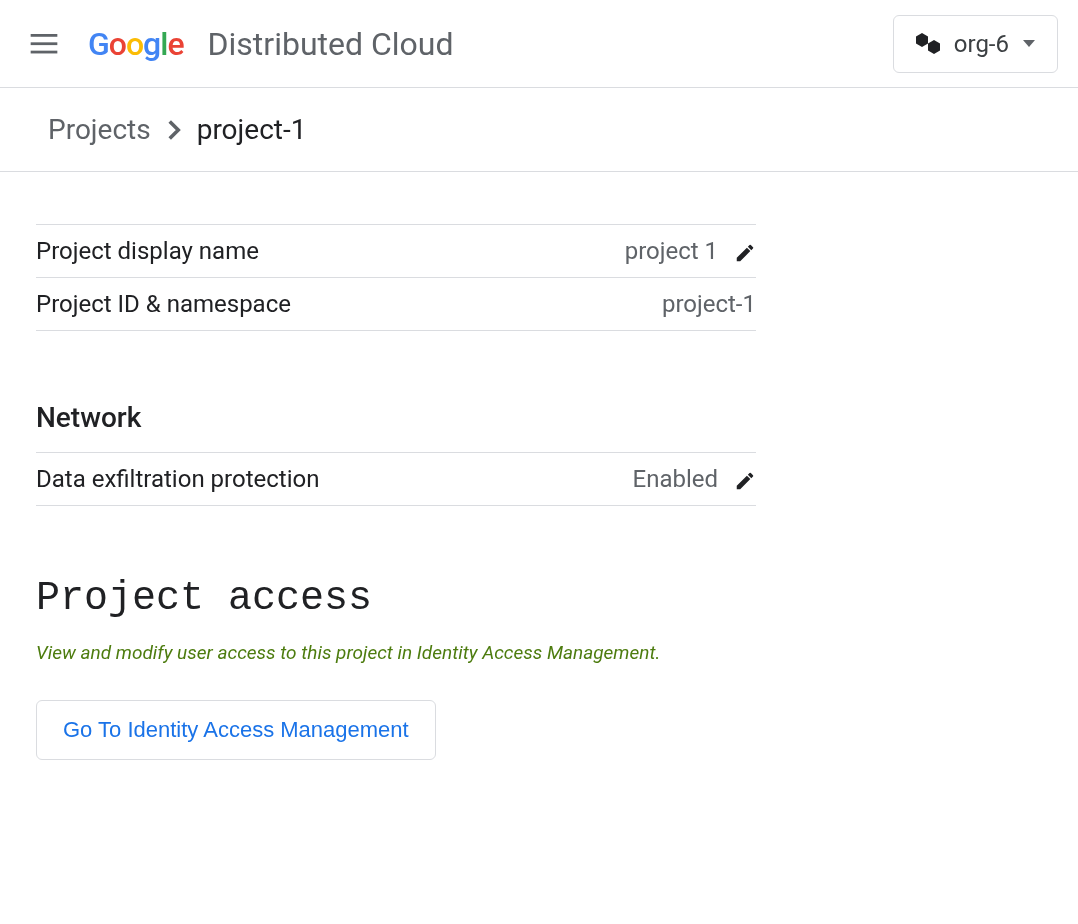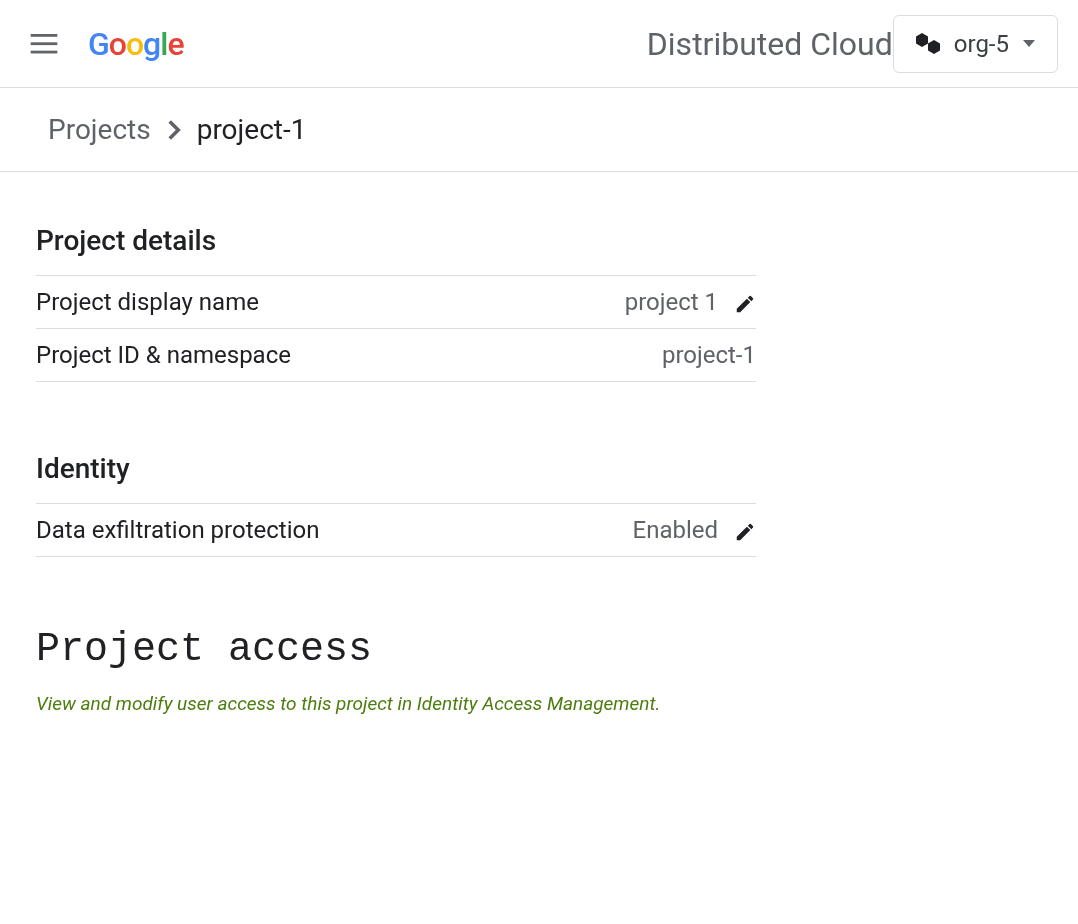--- a/index.html
+++ b/index.html
@@ -21,21 +21,20 @@
     margin-right: 20px;
     cursor: pointer;
     display: flex;
     align-items: center;
     justify-content: center;
   }
   .logo-area {
     display: flex;
     align-items: center;
     flex: 1;
-    justify-content: space-between;
   }
   .google-logo {
     font-size: 32px;
     font-weight: 500;
     letter-spacing: -1px;
   }
   .g-blue { color: #4285F4; }
   .g-red { color: #EA4335; }
   .g-yellow { color: #FBBC05; }
   .g-green { color: #34A853; }
@@ -162,69 +161,69 @@
   </div>
   <div class="logo-area">
     <span class="google-logo"><span class="g-blue">G</span><span class="g-red">o</span><span class="g-yellow">o</span><span class="g-blue">g</span><span class="g-green">l</span><span class="g-red">e</span></span>
     <span class="product-name">Distributed Cloud</span>
   </div>
   <div class="org-selector">
     <svg width="24" height="22" viewBox="0 0 24 22">
       <polygon points="6,0 12,3.5 12,10.5 6,14 0,10.5 0,3.5" fill="#202124"></polygon>
       <polygon points="18,7 24,10.5 24,17.5 18,21 12,17.5 12,10.5" fill="#202124"></polygon>
     </svg>
-    <span class="org-name">org-5</span>
+    <span class="org-name">org-6</span>
     <span class="dropdown-arrow"></span>
   </div>
 </div>
 
 <div class="breadcrumb-bar">
   <span class="breadcrumb-link">Projects</span>
   <svg class="chevron" width="14" height="20" viewBox="0 0 8 14">
     <path d="M1 1 L7 7 L1 13" stroke="#5f6368" stroke-width="2.5" fill="none"></path>
   </svg>
   <span class="breadcrumb-current">project-1</span>
 </div>
 
 <div class="content">
 
-  <div class="section-heading">Project details</div>
   <table class="details-table">
     <tbody>
         <tr>
       <td class="label">Project display name</td>
       <td class="value">
         <span>project 1</span>
         <span class="edit-icon">
           <svg width="22" height="22" viewBox="0 0 24 24">
                 <path fill="#202124" d="M3 17.25V21h3.75L17.81 9.94l-3.75-3.75L3 17.25zM20.71 7.04a1 1 0 0 0 0-1.41l-2.34-2.34a1 1 0 0 0-1.41 0l-1.83 1.83 3.75 3.75 1.83-1.83z"></path>
               </svg>
         </span>
       </td>
     </tr>
     <tr>
       <td class="label">Project ID &amp; namespace</td>
       <td class="value">project-1</td>
     </tr>
   </tbody>
     </table>
 
-  <div class="section-heading">Identity</div>
+  <div class="section-heading">Network</div>
   <table class="details-table">
     <tbody>
         <tr>
       <td class="label">Data exfiltration protection</td>
       <td class="value">
         <span>Enabled</span>
         <span class="edit-icon">
           <svg width="22" height="22" viewBox="0 0 24 24">
                 <path fill="#202124" d="M3 17.25V21h3.75L17.81 9.94l-3.75-3.75L3 17.25zM20.71 7.04a1 1 0 0 0 0-1.41l-2.34-2.34a1 1 0 0 0-1.41 0l-1.83 1.83 3.75 3.75 1.83-1.83z"></path>
               </svg>
         </span>
       </td>
     </tr>
   </tbody>
     </table>
 
   <div class="big-heading">Project access</div>
   <div class="description">View and modify user access to this project in Identity Access Management.</div>
+  <button class="outline-btn">Go To Identity Access Management</button>
 
 </div>
 
 </body></html>

